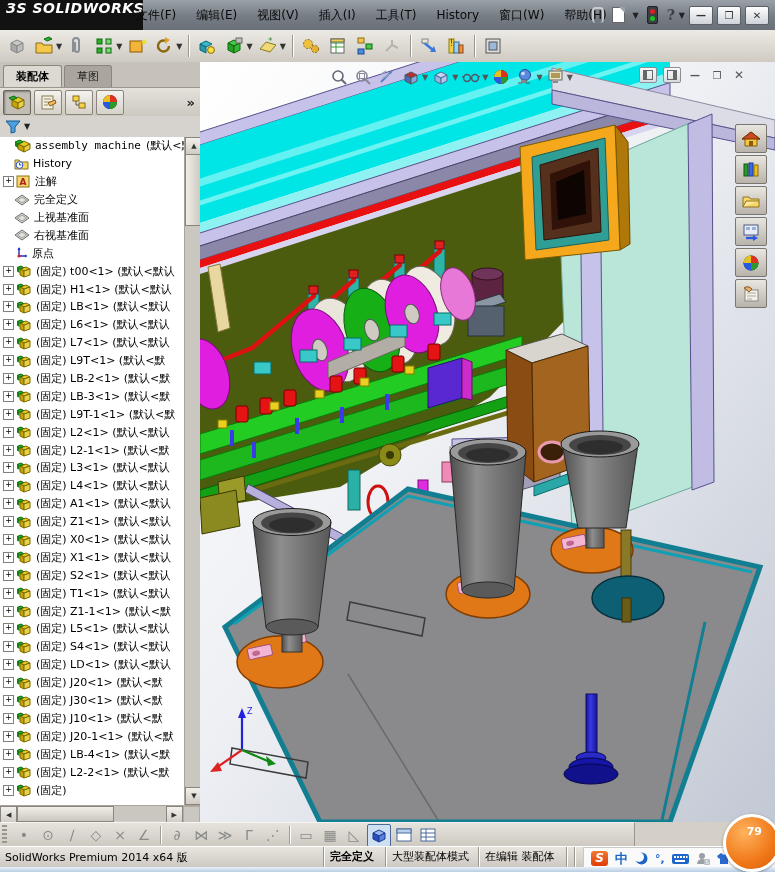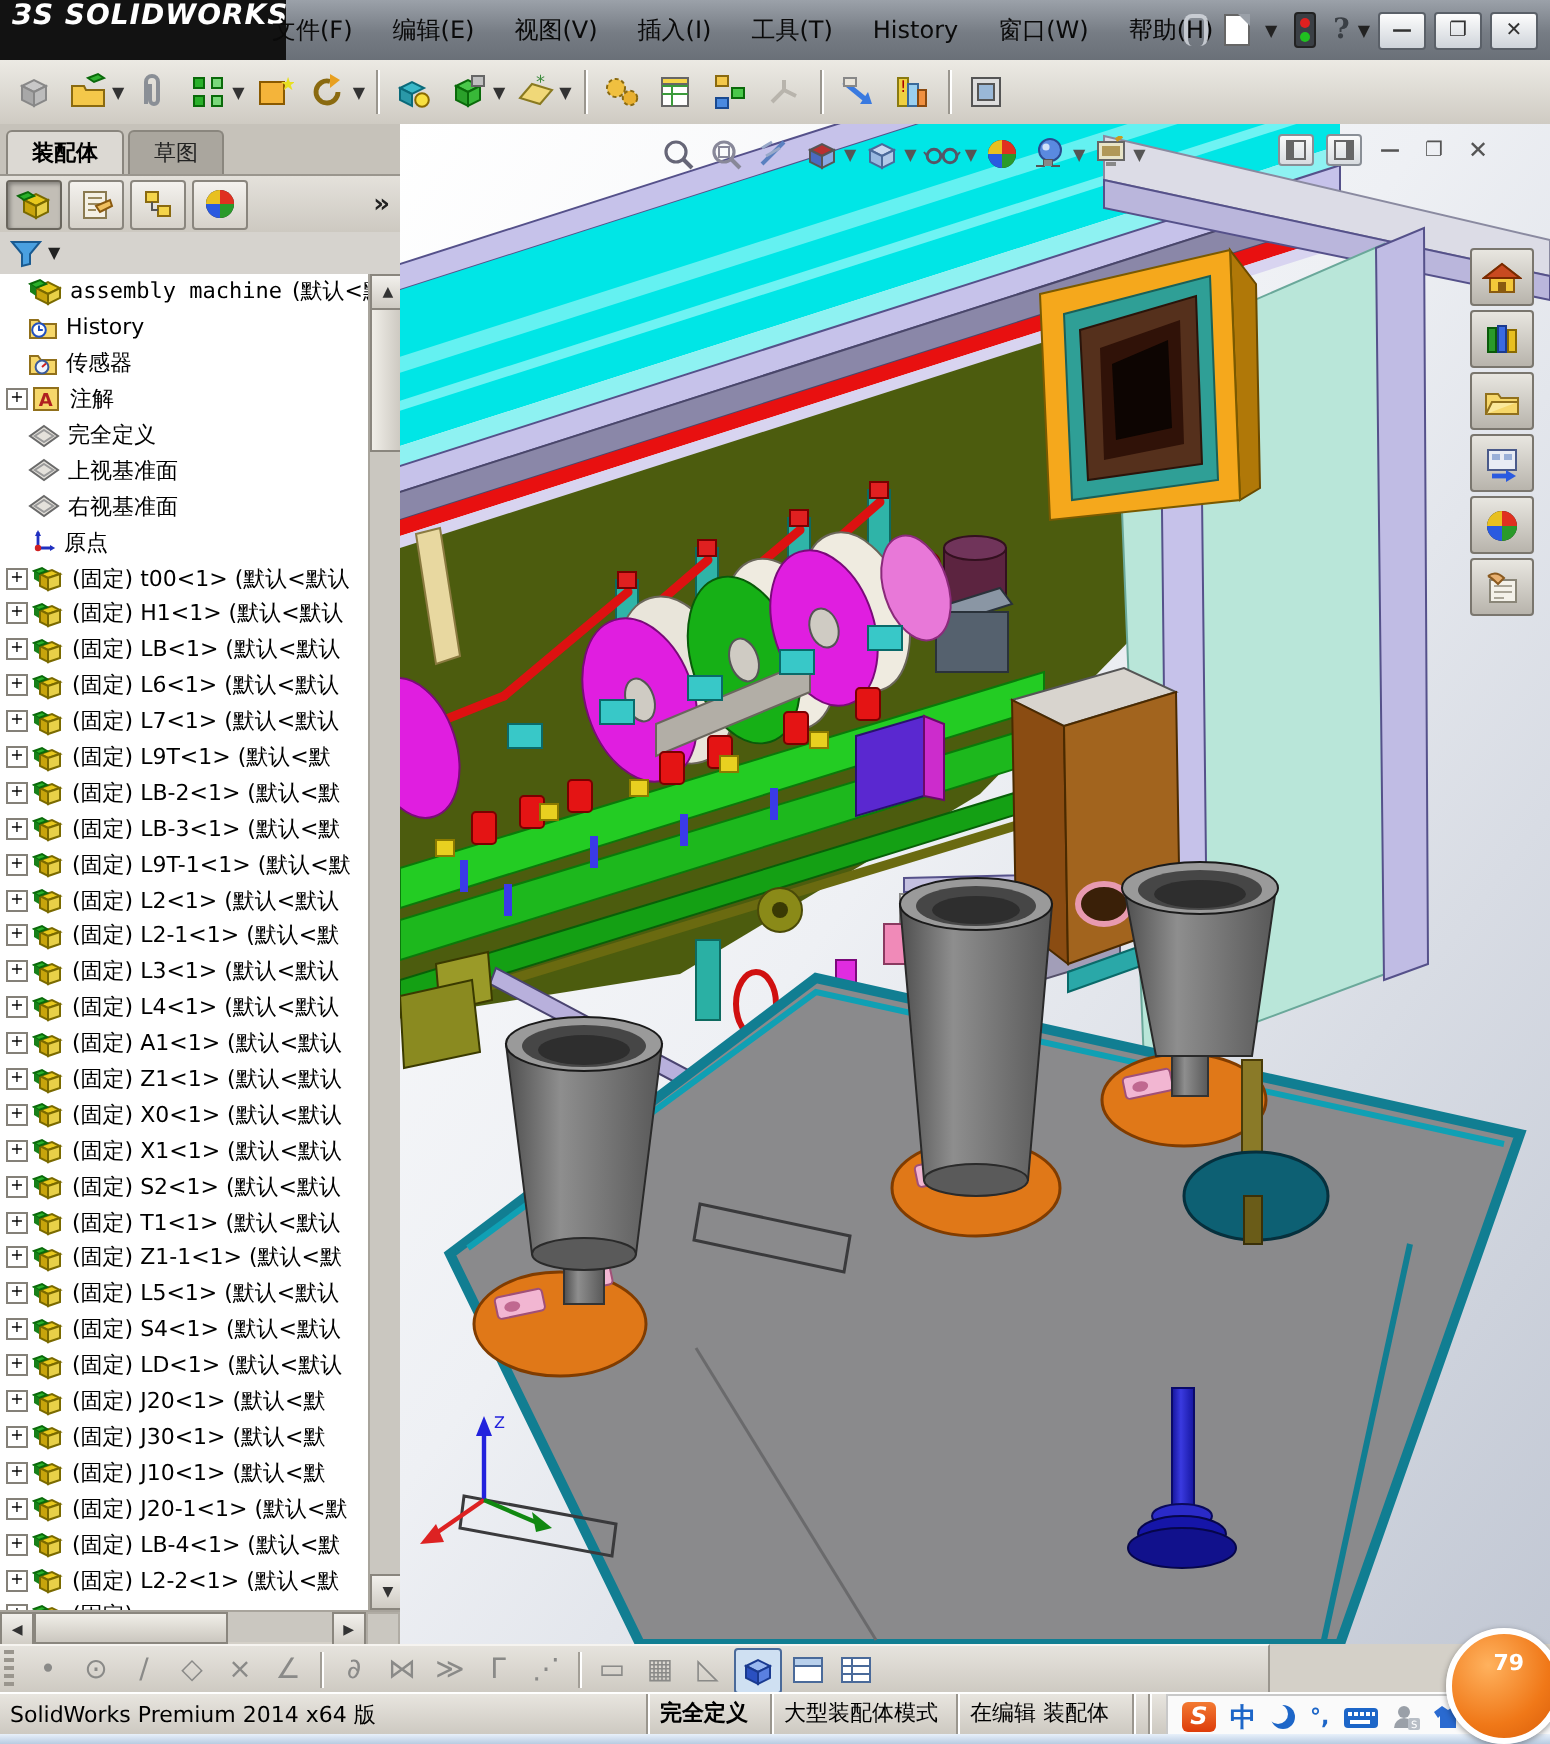--- a/index.html
+++ b/index.html
@@ -318,31 +318,20 @@
       <span class="tico">
           <svg width="15" height="13">
             <path d="M1,3 L5,3 L6.5,5 L14,5 L14,12 L1,12 Z" fill="#f6d76a" stroke="#91701c"></path>
             <circle cx="5.5" cy="8" r="3.4" fill="#fff" stroke="#2050c0"></circle>
             <path d="M5.5,5.8 V8 H7.4" fill="none" stroke="#2050c0"></path>
           </svg>
         </span>
       <span class="lbl">History</span>
     </div>
     <div class="trow">
-      <span class="plusspace"></span>
-      <span class="tico">
-          <svg width="15" height="13">
-            <path d="M1,3 L5,3 L6.5,5 L14,5 L14,12 L1,12 Z" fill="#f6d76a" stroke="#91701c"></path>
-            <circle cx="7" cy="8.5" r="3.2" fill="#eef4ff" stroke="#3a5a9a"></circle>
-            <path d="M7,8.5 L9,6.8" stroke="#d02020"></path>
-          </svg>
-        </span>
-      <span class="lbl">传感器</span>
-    </div>
-    <div class="trow">
       <span class="plusbox">+</span>
       <span class="tico">
           <svg width="15" height="13">
             <rect x="1" y="1" width="12" height="11" fill="#f6d76a" stroke="#91701c"></rect>
             <text x="3.4" y="10" font-size="9" font-weight="bold" fill="#b02020">A</text>
           </svg>
         </span>
       <span class="lbl">注解</span>
     </div>
     <div class="trow">

